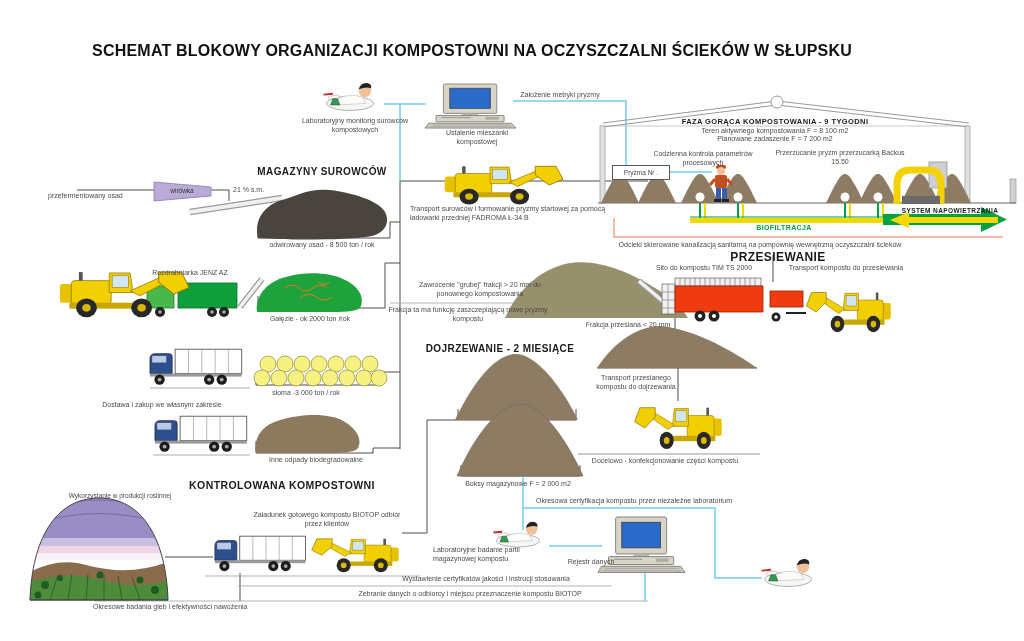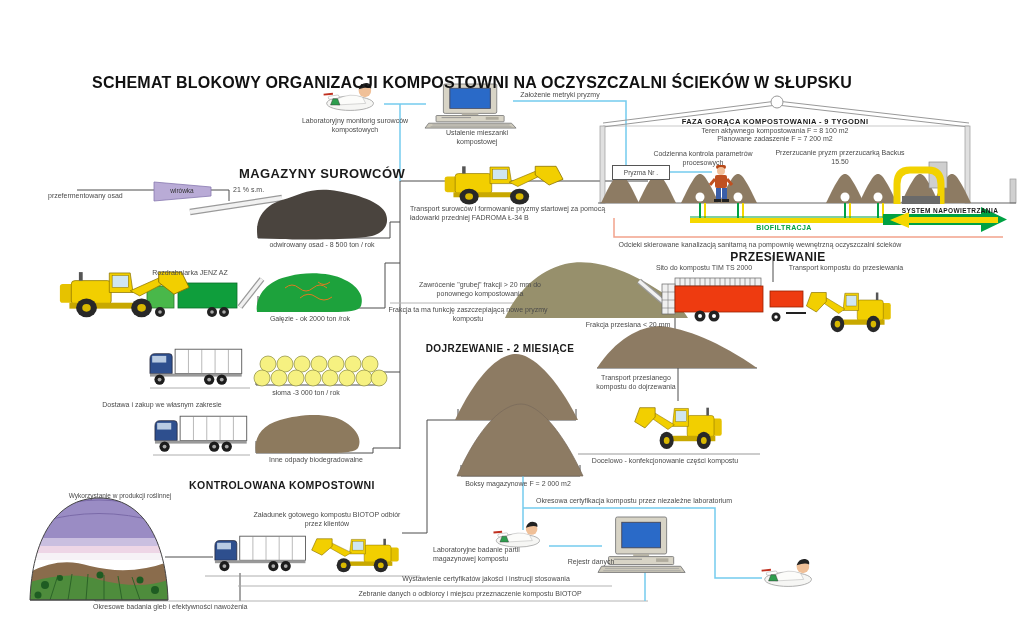--- a/index.html
+++ b/index.html
@@ -1,20 +1,20 @@
 <!DOCTYPE html>
 <html><head>
 <meta charset="utf-8">
 <style>
   html,body{margin:0;padding:0;background:#fff;}
   #canvas{position:relative;width:1024px;height:641px;background:#fff;overflow:hidden;
           font-family:"Liberation Sans", sans-serif;color:#4a4a4a;}
   #bg{position:absolute;left:0;top:0;z-index:0;}
   .title{position:absolute;left:0;top:42px;width:944px;text-align:center;font-weight:bold;
-         font-size:16px;letter-spacing:.2px;color:#111;z-index:2;margin-top:32px;}
+         font-size:16px;letter-spacing:.2px;color:#111;z-index:2;}
   .lbl{position:absolute;font-size:7px;line-height:1.25;text-align:center;
        transform:translateX(-50%);z-index:2;}
   .la{transform:none;text-align:left;}
   .nw{white-space:nowrap;}
   .h{font-weight:bold;color:#1a1a1a;letter-spacing:.4px;}
   .green{color:#00a143;}
   .box{position:absolute;border:1px solid #555;background:#fff;font-size:6.5px;line-height:13px;
        text-align:center;z-index:2;}
 </style>
 </head>
@@ -325,21 +325,21 @@
 <div class="lbl nw h" style="left:775px;top:117px;font-size:7.5px">FAZA GORĄCA KOMPOSTOWANIA - 9 TYGODNI</div>
 <div class="lbl nw" style="left:775px;top:127px">Teren aktywnego kompostowania F = 8 100 m2</div>
 <div class="lbl nw" style="left:775px;top:135px">Planowane zadaszenie F = 7 200 m2</div>
 <div class="lbl" style="left:703px;top:150px;width:112px">Codzienna kontrola parametrów procesowych</div>
 <div class="box" style="left:612px;top:165px;width:56px;height:13px">Pryzma Nr .</div>
 <div class="lbl" style="left:840px;top:149px;width:140px">Przerzucanie pryzm przerzucarką Backus 15.50</div>
 <div class="lbl nw h" style="left:950px;top:207px;font-size:6.5px">SYSTEM NAPOWIETRZANIA</div>
 <div class="lbl nw h green" style="left:784px;top:224px;font-size:7px">BIOFILTRACJA</div>
 <div class="lbl nw" style="left:760px;top:241px">Odcieki skierowane kanalizacją sanitarną na pompownię wewnętrzną oczyszczalni ścieków</div>
 
-<div class="lbl nw h" style="left:322px;top:166px;font-size:13px">MAGAZYNY SUROWCÓW</div>
+<div class="lbl nw h" style="left:322px;top:166px;font-size:10px">MAGAZYNY SUROWCÓW</div>
 <div class="lbl la nw" style="left:48px;top:192px">przefermentowany osad</div>
 <div class="lbl nw" style="left:182px;top:187px;font-size:6.5px;color:#333">wirówka</div>
 <div class="lbl la nw" style="left:233px;top:186px">21 % s.m.</div>
 <div class="lbl nw" style="left:322px;top:241px">odwirowany osad - 8 500 ton / rok</div>
 <div class="lbl nw" style="left:190px;top:269px">Rozdrabniarka JENZ AZ</div>
 <div class="lbl nw" style="left:310px;top:315px">Gałęzie - ok 2000 ton /rok</div>
 <div class="lbl nw" style="left:162px;top:401px">Dostawa i zakup we własnym zakresie</div>
 <div class="lbl nw" style="left:306px;top:389px">słoma -3 000 ton / rok</div>
 <div class="lbl nw" style="left:316px;top:456px">Inne odpady biodegradowalne</div>
 <div class="lbl la" style="left:410px;top:205px;width:202px">Transport surowców i formowanie pryzmy startowej za pomocą ładowarki przedniej FADROMA Ł-34 B</div>

